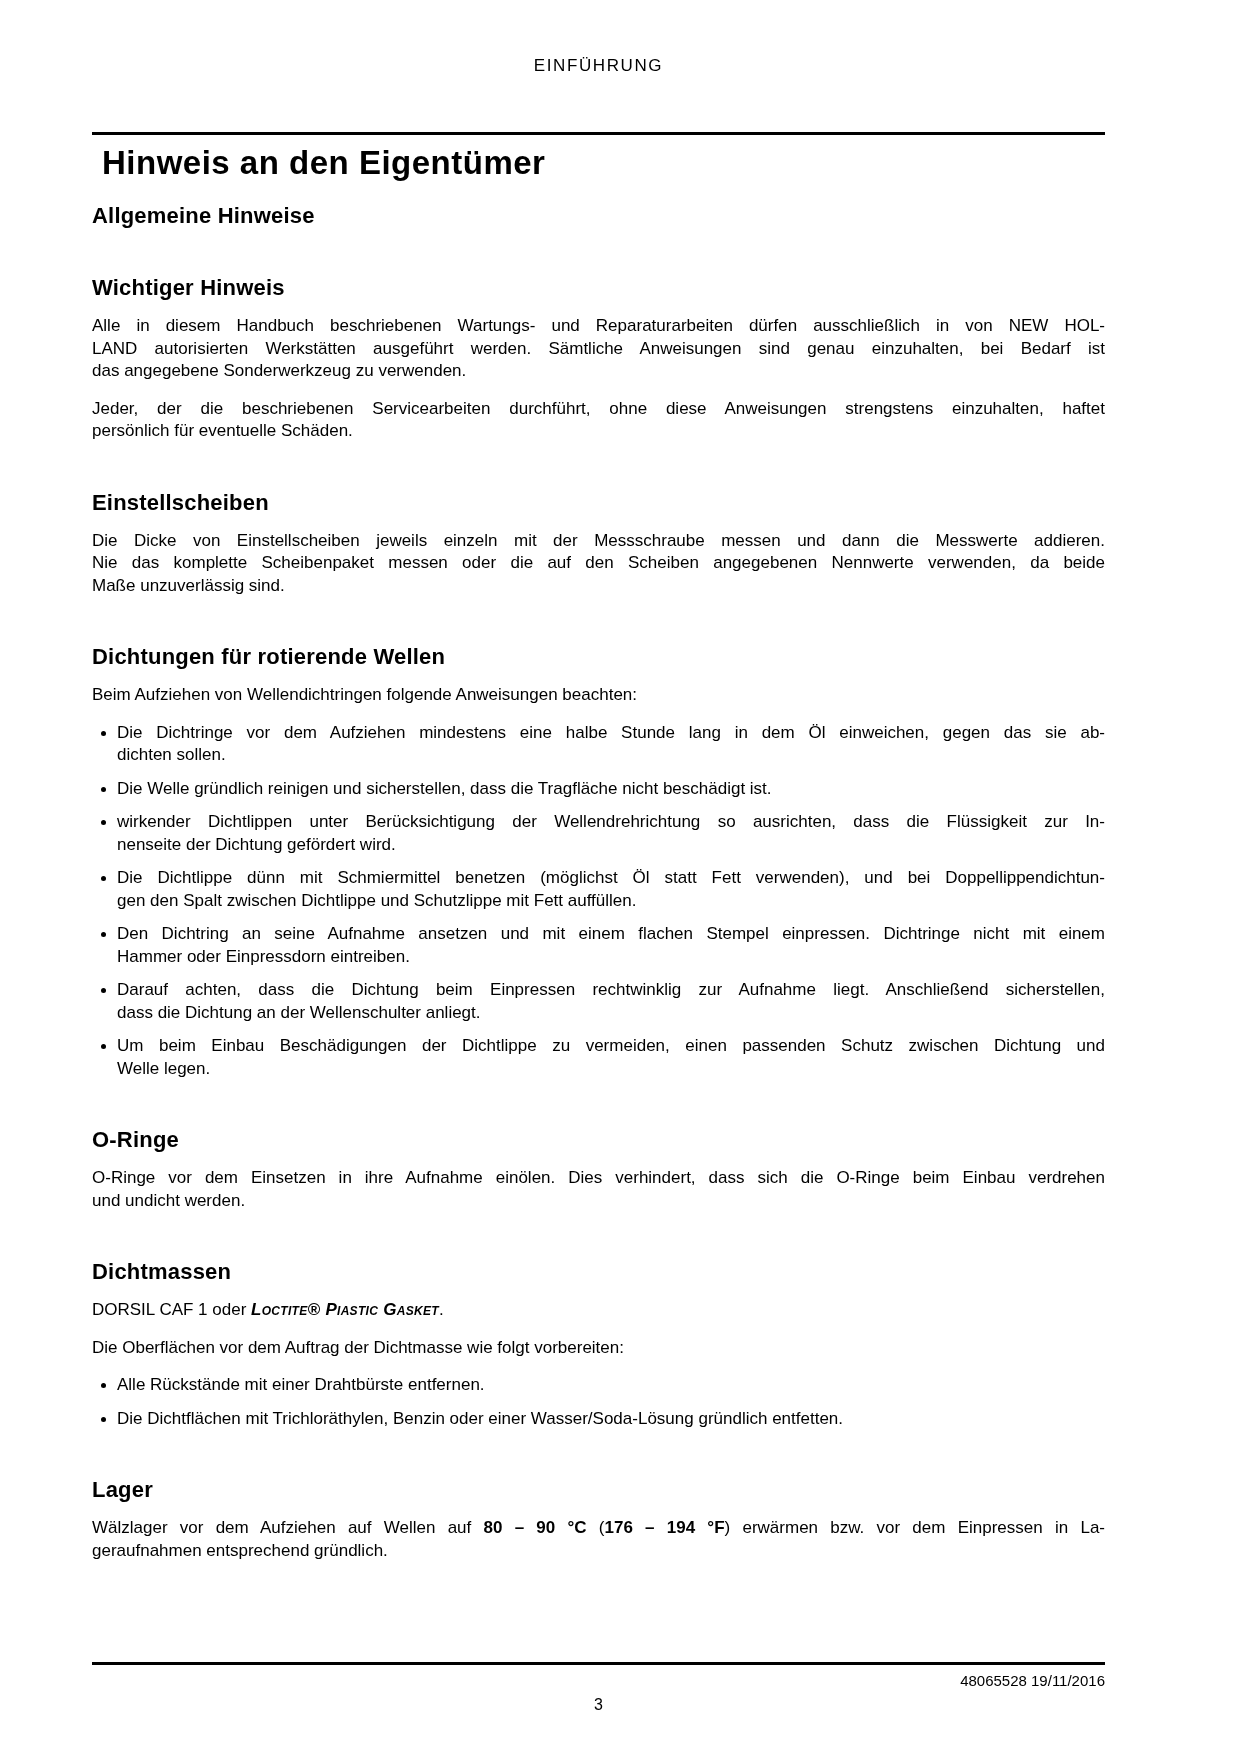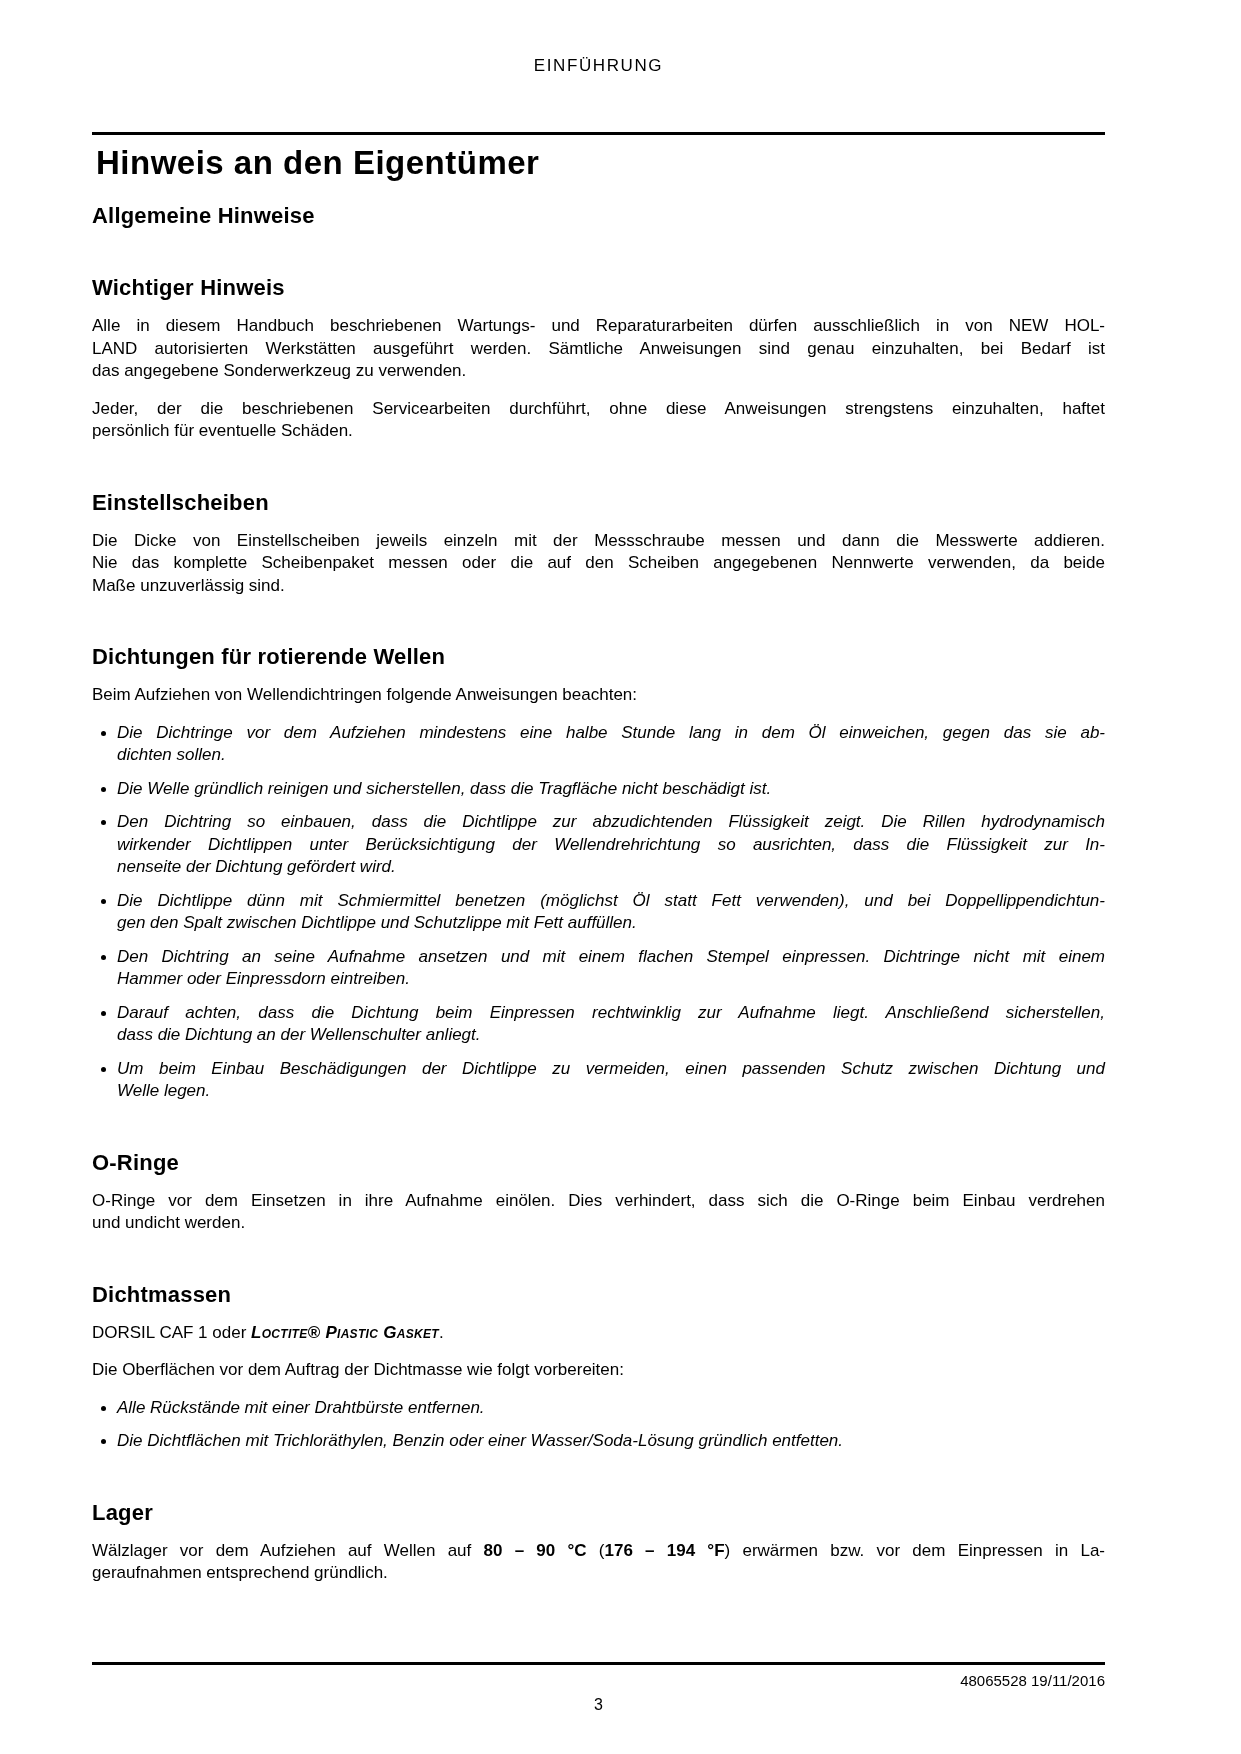--- a/index.html
+++ b/index.html
@@ -18,34 +18,34 @@
   }
   .doc-header {
     text-align: center;
     font-size: 17px; line-height: 20px;
     letter-spacing: 1.6px;
   }
   .hrule { height: 3px; background: #000; }
   .hrule-top { margin-top: 56px; }
   h1.doc-title {
     font-size: 33px; line-height: 40px;
-    margin: 8px 0 0 4px; font-weight: bold; letter-spacing: 0.5px;
+    margin: 8px 0 0 10px; font-weight: bold; letter-spacing: 0.5px;
   }
   h2.sec-h {
     font-size: 22px; line-height: 26px;
     margin: 32px 0 14px 0; font-weight: bold; letter-spacing: 0.2px;
   }
   h2.sec-h.first { margin-top: 20px; }
   .body-text { font-size: 17px; line-height: 22.5px; }
   .para { margin: 0 0 15px 0; }
   .tline { text-align: justify; text-align-last: justify; }
   .tline:last-child { text-align-last: left; }
   .seg-b { font-weight: bold; }
   .seg-scb { font-weight: bold; font-variant: small-caps; letter-spacing: 0.3px; font-style: italic; }
-  .blist { margin: 0 0 15px 0; font-style: italic; }
+  .blist { margin: 0 0 15px 0; }
   .bullet { position: relative; padding-left: 25px; margin: 0 0 11px 0; }
   .blist .bullet:last-child { margin-bottom: 0; }
   .dot {
     position: absolute; left: 9px; top: 9px;
     width: 5px; height: 5px; border-radius: 50%; background: #000;
   }
   .doc-footer { margin-top: auto; }
   .footer-ref { text-align: right; font-size: 15px; line-height: 18px; margin-top: 7px; }
   .footer-page { text-align: center; font-size: 16px; line-height: 19px; margin-top: 5px; }
 </style>
@@ -94,21 +94,20 @@
     </div>
     <div class="bullet">
       <span class="dot"></span>
       <div class="btext">
           <div class="tline"><span class="seg">Die Welle gründlich reinigen und sicherstellen, dass die Tragfläche nicht beschädigt ist.</span></div>
         </div>
     </div>
     <div class="bullet">
       <span class="dot"></span>
       <div class="btext">
-          <div class="tline"><span class="seg">Den Dichtring so einbauen, dass die Dichtlippe zur abzudichtenden Flüssigkeit zeigt. Die Rillen hydrodynamisch</span></div>
           <div class="tline"><span class="seg">wirkender Dichtlippen unter Berücksichtigung der Wellendrehrichtung so ausrichten, dass die Flüssigkeit zur In-</span></div>
           <div class="tline"><span class="seg">nenseite der Dichtung gefördert wird.</span></div>
         </div>
     </div>
     <div class="bullet">
       <span class="dot"></span>
       <div class="btext">
           <div class="tline"><span class="seg">Die Dichtlippe dünn mit Schmiermittel benetzen (möglichst Öl statt Fett verwenden), und bei Doppellippendichtun-</span></div>
           <div class="tline"><span class="seg">gen den Spalt zwischen Dichtlippe und Schutzlippe mit Fett auffüllen.</span></div>
         </div>

